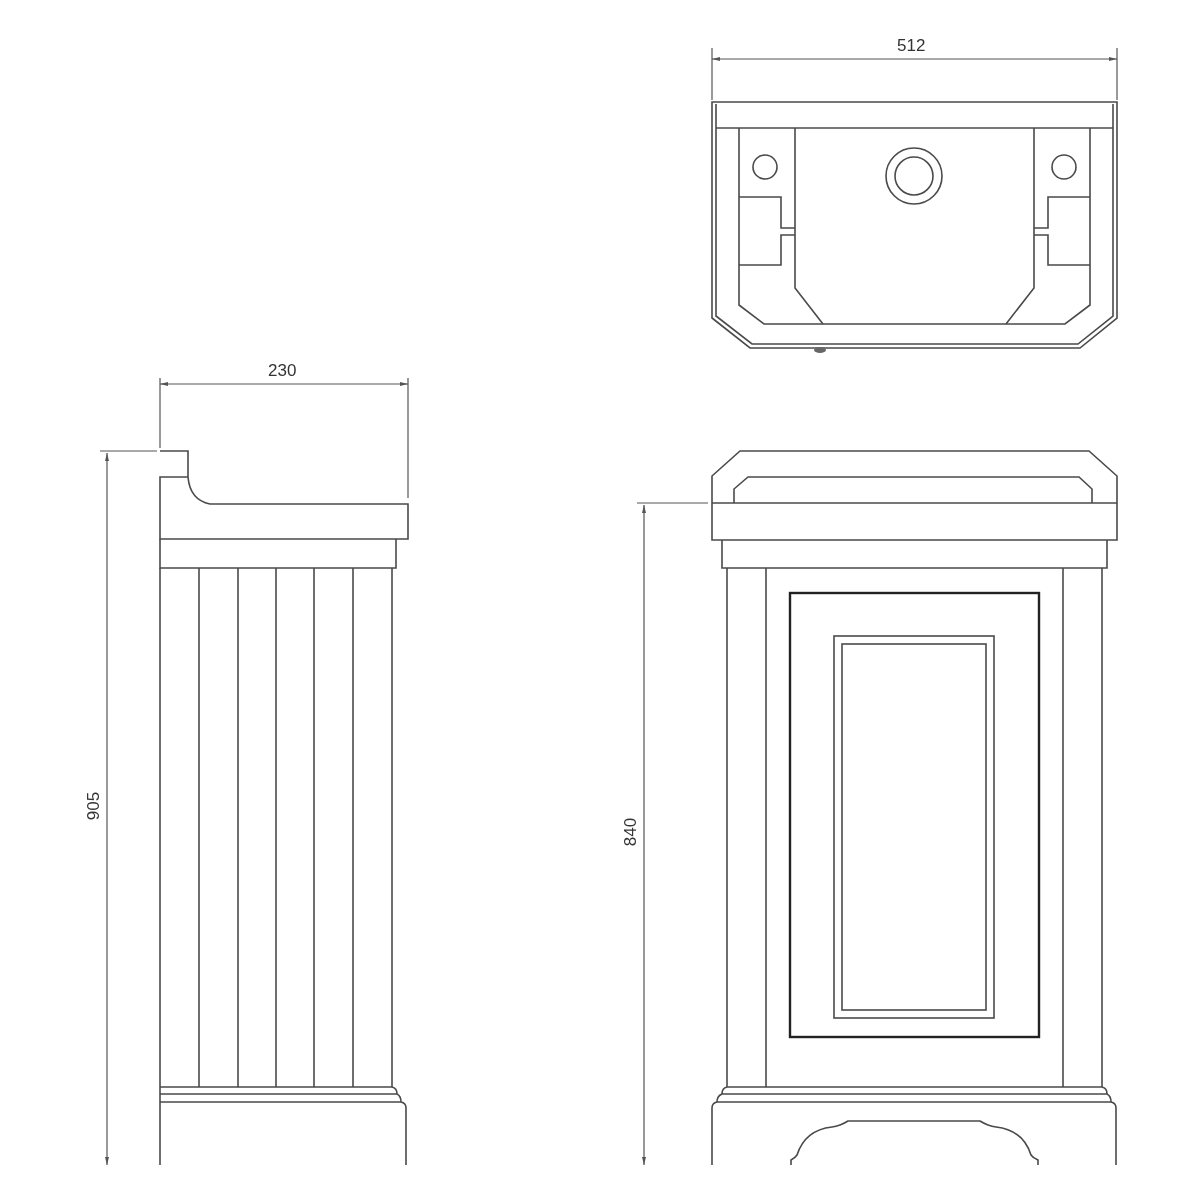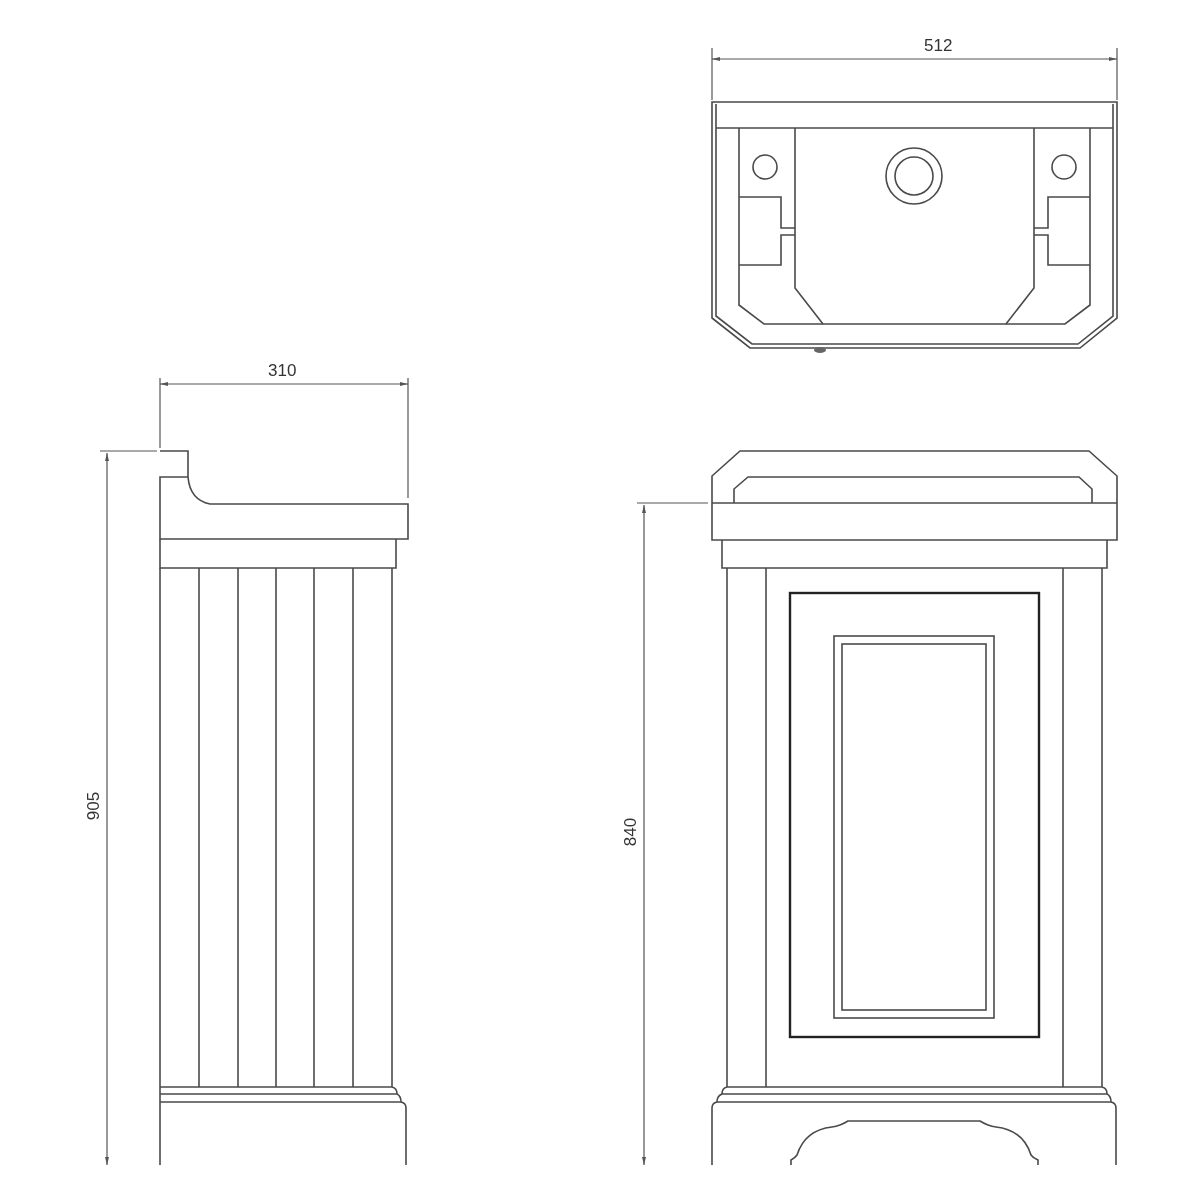--- a/index.html
+++ b/index.html
@@ -114,16 +114,16 @@
 
   <path class="ln" d="M727 1087 H1102 Q1107 1088 1107 1094 H722 Q722 1088 727 1087"></path>
   <path class="ln" d="M1107 1094 Q1111 1096 1111 1102 H717 Q717 1096 722 1094"></path>
   <path class="ln" d="M1111 1102 Q1116 1103 1116 1108 V1165 M717 1102 Q712 1103 712 1108 V1165"></path>
 
   <path class="ln" d="M791 1165 V1160 Q795 1158 797 1155 Q805 1130 832 1127 Q840 1126 848 1121 H980 Q988 1126 996 1127 Q1023 1130 1031 1155 Q1033 1158 1038 1160 V1165"></path>
   <path d="M644 1165 l-2 -8 h4 z M107 1165 l-2 -8 h4 z" fill="#555"></path>
 </svg>
 </div>
 
-<span class="lbl" style="left:924px; top:36px;">512</span>
-<span class="lbl" style="left:268px; top:361px;">310</span>
+<span class="lbl" style="left:897px; top:36px;">512</span>
+<span class="lbl" style="left:268px; top:361px;">230</span>
 <span class="lbl vert" style="left:80px; top:796px;">905</span>
 <span class="lbl vert" style="left:617px; top:822px;">840</span>
 
 </body></html>

